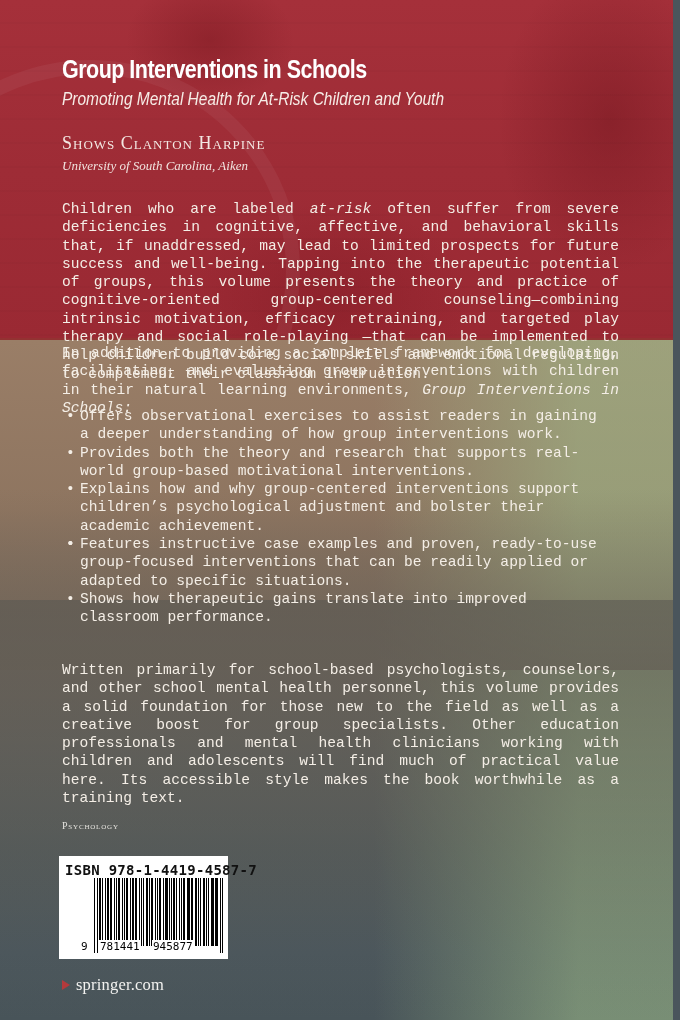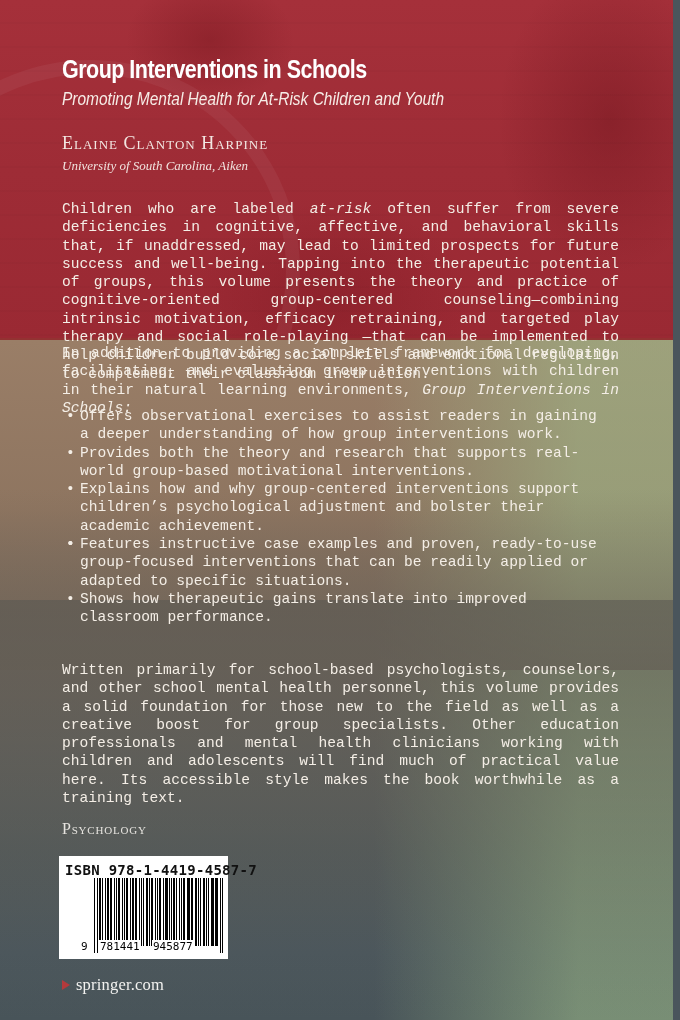--- a/index.html
+++ b/index.html
@@ -76,21 +76,21 @@
     .bullets { position: absolute; left: 62px; top: 407px; width: 540px; list-style: none; }
     .bullets li { position: relative; padding-left: 18px; text-align: left; }
     .bullets li .dot { position: absolute; left: 4px; top: 0; }
     .para3 { position: absolute; left: 62px; top: 661px; width: 557px; }
 
     em { font-style: italic; }
 
     .category {
       position: absolute; left: 62px; top: 820px;
       font-family: "Liberation Serif", serif; font-variant: small-caps;
-      font-size: 16px; letter-spacing: 0.8px; color: #e6e4df;
+      font-size: 10px; letter-spacing: 0.8px; color: #e6e4df;
     }
 
     .barcode-box {
       position: absolute; left: 59px; top: 856px; width: 169px; height: 103px;
       background: #ffffff;
     }
     .isbn-label {
       position: absolute; left: 6px; top: 6px; width: 158px;
       font-family: "DejaVu Sans Mono", monospace; font-size: 14px; color: #111;
       letter-spacing: 0.3px; white-space: nowrap; font-weight: bold;
@@ -131,21 +131,21 @@
   </div>
   <div class="bg-bottom">
     <div class="fade"></div>
     <div class="green-tail"></div>
   </div>
   <div class="divider-line"></div>
 
   <div class="content">
     <div class="title">Group Interventions in Schools</div>
     <div class="subtitle">Promoting Mental Health for At-Risk Children and Youth</div>
-    <div class="author">Elaine Clanton Harpine</div>
+    <div class="author">Shows Clanton Harpine</div>
     <div class="affiliation">University of South Carolina, Aiken</div>
 
     <p class="body-text para1"><span>Children who are labeled </span><em>at-risk</em><span> often suffer from severe deficiencies in cognitive, affective, and behavioral skills that, if unaddressed, may lead to limited prospects for future success and well-being. Tapping into the therapeutic potential of groups, this volume presents the theory and practice of cognitive-oriented group-centered counseling—combining intrinsic motivation, efficacy retraining, and targeted play therapy and social role-playing —that can be implemented to help children build core social skills and emotional regulation to complement their classroom instruction.</span></p>
 
     <p class="body-text para2"><span>In addition to providing a complete framework for developing, facilitating, and evaluating group interventions with children in their natural learning environments,</span> <span class="italic-title">Group Interventions in Schools:</span></p>
 
     <ul class="body-text bullets">
       <li><span class="dot">•</span><span>Offers observational exercises to assist readers in gaining a deeper understanding of how group interventions work.</span></li>
       <li><span class="dot">•</span><span>Provides both the theory and research that supports real-world group-based motivational interventions.</span></li>
       <li><span class="dot">•</span><span>Explains how and why group-centered interventions support children’s psychological adjustment and bolster their academic achievement.</span></li>

